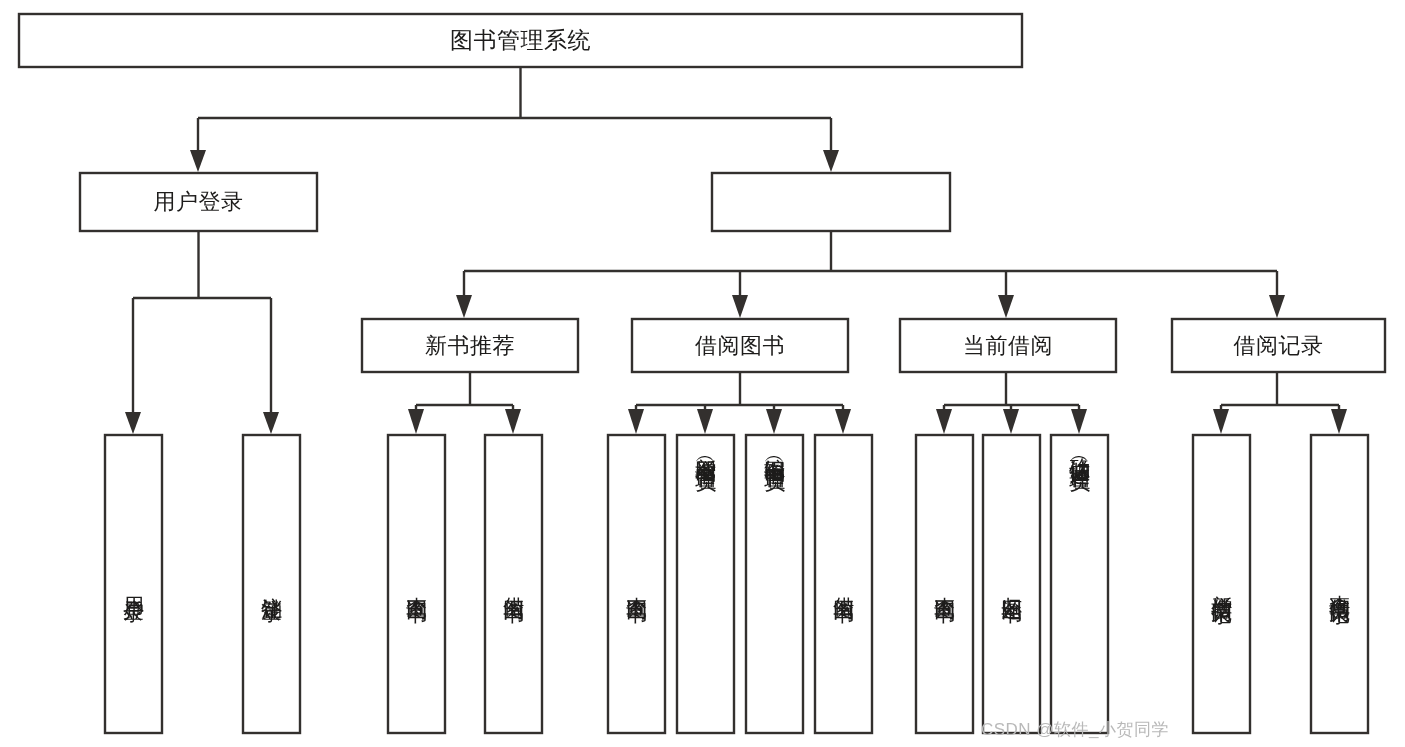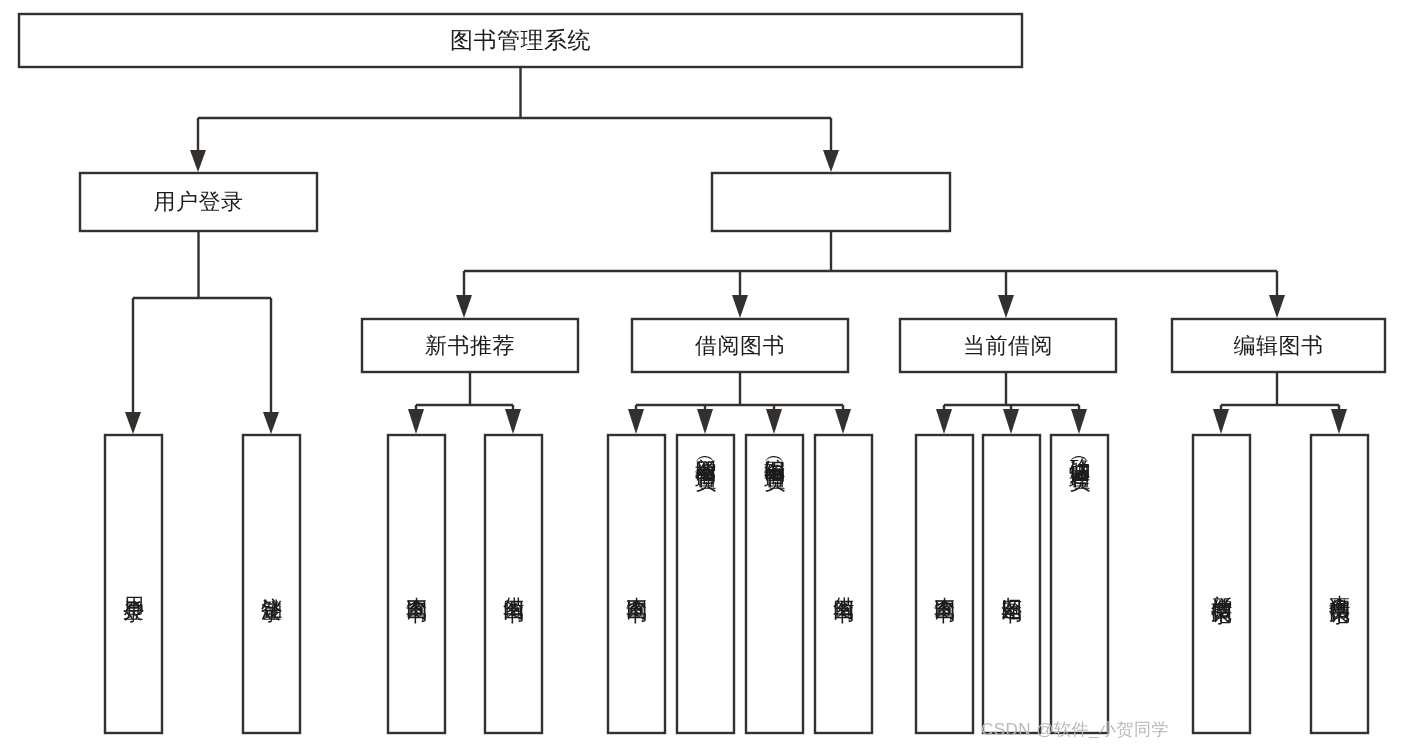--- a/index.html
+++ b/index.html
@@ -176,21 +176,21 @@
 
   </svg>
 
   <div class="node-label-h" style="left:19px; top:14px; width:1003px; height:53px; font-size:23px;">图书管理系统</div>
 
   <div class="node-label-h" style="left:80px; top:173px; width:237px; height:58px;">用户登录</div>
 
   <div class="node-label-h" style="left:362px; top:319px; width:216px; height:53px;text-align:right;">新书推荐</div>
   <div class="node-label-h" style="left:632px; top:319px; width:216px; height:53px;">借阅图书</div>
   <div class="node-label-h" style="left:900px; top:319px; width:216px; height:53px;text-align:center;">当前借阅</div>
-  <div class="node-label-h" style="left:1172px; top:319px; width:213px; height:53px;">编辑图书</div>
+  <div class="node-label-h" style="left:1172px; top:319px; width:213px; height:53px;">借阅记录</div>
 
   <div class="node-label-v" style="left:105px; top:435px; width:57px; height:298px;">用户登录</div>
   <div class="node-label-v" style="left:243px; top:435px; width:57px; height:298px;">注销登录</div>
 
   <div class="node-label-v" style="left:388px; top:435px; width:57px; height:298px;">查询图书</div>
   <div class="node-label-v" style="left:485px; top:435px; width:57px; height:298px;">借阅图书</div>
 
   <div class="node-label-v" style="left:608px; top:435px; width:57px; height:298px;">查询图书</div>
   <div class="node-label-v" style="left:677px; top:435px; width:57px; height:298px; justify-content:flex-start; padding-top:6px; box-sizing:border-box;">新增图书（管理员）</div>
   <div class="node-label-v" style="left:746px; top:435px; width:57px; height:298px; justify-content:flex-start; padding-top:6px; box-sizing:border-box;">编辑图书（管理员）</div>

